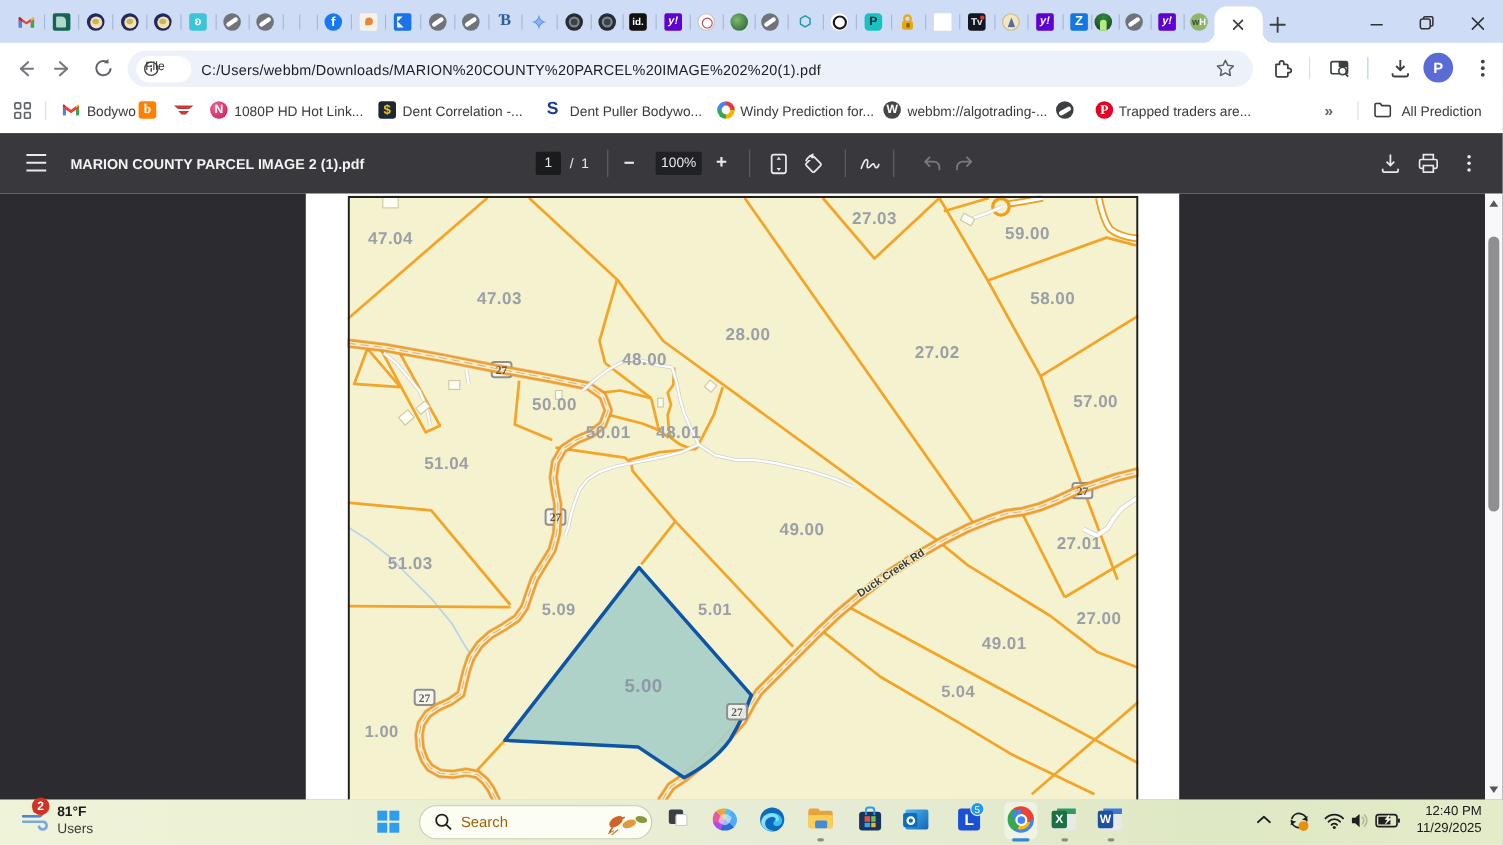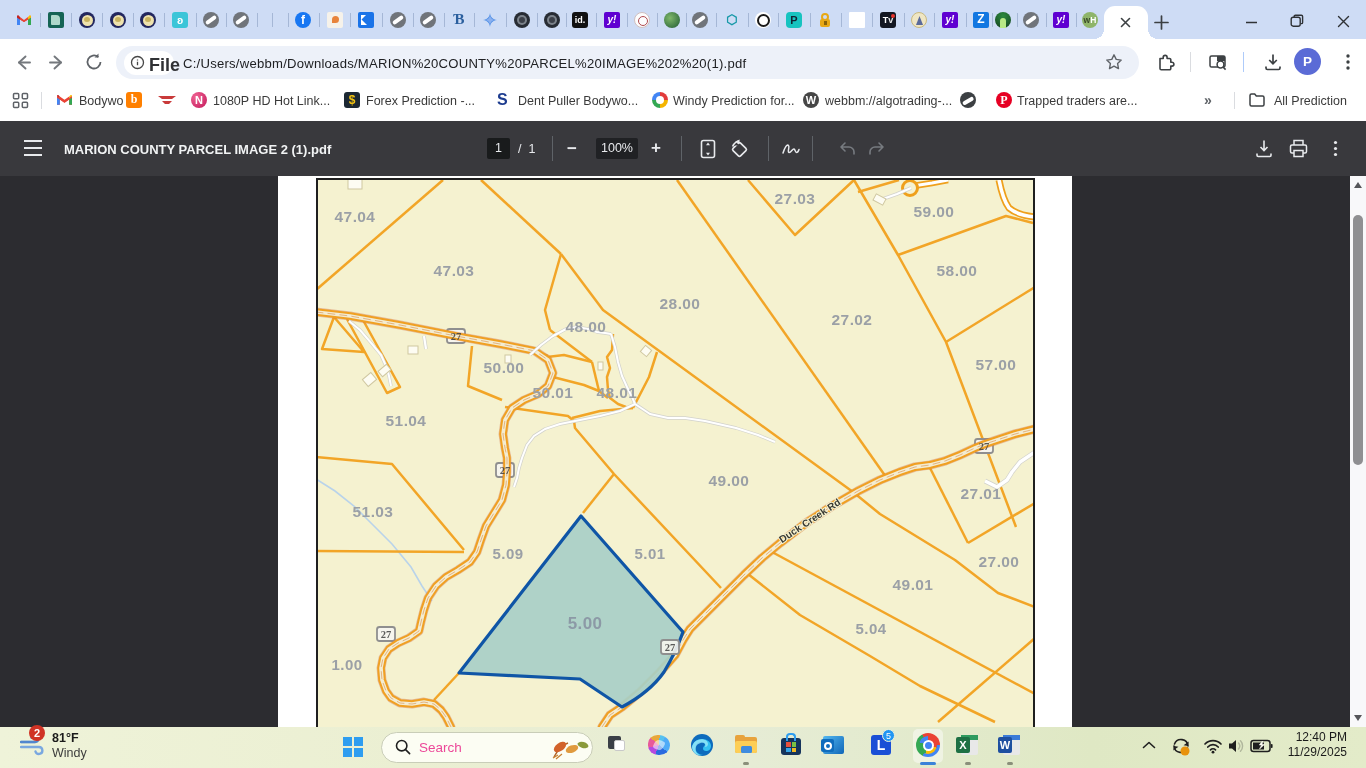--- a/index.html
+++ b/index.html
@@ -181,21 +181,21 @@
 <svg style="position:absolute;left:84px;top:52px" width="20" height="20" viewBox="0 0 20 20">
     <path d="M16.5 10a6.5 6.5 0 1 1-2.2-4.9" fill="none" stroke="#5f6368" stroke-width="1.8"></path>
     <path d="M14.5 1.5v4h-4z" fill="#5f6368"></path>
   </svg>
 <div style="position:absolute;left:116px;top:46px;width:1023px;height:33px;background:#edf1f9;border-radius:17px"></div>
 <div style="position:absolute;left:124px;top:50.5px;width:50px;height:24px;background:#fff;border-radius:13px"></div>
 <svg style="position:absolute;left:130px;top:55px" width="15" height="15" viewBox="0 0 15 15">
     <circle cx="7.5" cy="7.5" r="6" fill="none" stroke="#474747" stroke-width="1.3"></circle>
     <path d="M7.5 6.8v3.4M7.5 4.4v1.2" stroke="#474747" stroke-width="1.3"></path>
   </svg>
-<div style="position:absolute;left:149px;top:55px;font-size:18px;font-weight:bold;color:#303134">File</div>
+<div style="position:absolute;left:132px;top:55px;font-size:11px;font-weight:normal;color:#303134">File</div>
 <div style="position:absolute;left:183px;top:55.5px;font-size:13.1px;color:#202124;letter-spacing:.24px">C:/Users/webbm/Downloads/MARION%20COUNTY%20PARCEL%20IMAGE%202%20(1).pdf</div>
 <svg style="position:absolute;left:1105px;top:53px" width="18" height="18" viewBox="0 0 18 18">
     <path d="M9 1.8l2.2 4.6 5 .7-3.6 3.5.9 5-4.5-2.4-4.5 2.4.9-5L1.8 7.1l5-.7z" fill="none" stroke="#5f6368" stroke-width="1.4" stroke-linejoin="round"></path>
   </svg>
 <svg style="position:absolute;left:1156px;top:52px" width="20" height="20" viewBox="0 0 20 20">
     <path d="M4 6.5h3.2V5.4a2 2 0 0 1 2-2c1.1 0 1.9.9 1.9 2v1.1h2.4a1.3 1.3 0 0 1 1.3 1.3v2.4h1.1a2 2 0 0 1 2 2c0 1.1-.9 1.9-2 1.9h-1.1v2.4a1.3 1.3 0 0 1-1.3 1.3H5.3A1.3 1.3 0 0 1 4 16.5z" fill="none" stroke="#3c4043" stroke-width="1.6" stroke-linejoin="round"></path>
   </svg>
 <div style="position:absolute;left:1190px;top:52px;width:1px;height:20px;background:#dadce0"></div>
 <svg style="position:absolute;left:1208px;top:52px" width="21" height="21" viewBox="0 0 21 21">
     <rect x="2" y="4" width="15" height="11" rx="1.6" fill="none" stroke="#3c4043" stroke-width="1.5"></rect>
@@ -235,21 +235,21 @@
     <path d="M3 5.5L8 9l5-3.5V2.2L8 5.7 3 2.2z" fill="#ea4335"></path>
   </svg>
 <div class="bktxt" style="left:79px">Bodywo</div>
 <div style="position:absolute;left:126px;top:92px;width:16px;height:16px;background:#ff8000;border-radius:3px;color:#fff;font-weight:bold;font-size:12px;text-align:center;line-height:15px;font-family:'Liberation Serif',serif">b</div>
 <svg style="position:absolute;left:158px;top:95px" width="18" height="10" viewBox="0 0 18 10">
     <path d="M0 1h18L14 4H4zM4 6h10l-3 3H7z" fill="#c93a3a"></path>
   </svg>
 <div style="position:absolute;left:191px;top:92px;width:16px;height:16px;border-radius:50%;background:radial-gradient(circle at 5px 5px,#f06292,#c2185b);color:#fff;font-weight:bold;font-size:11px;text-align:center;line-height:16px">N</div>
 <div class="bktxt" style="left:213px">1080P HD Hot Link...</div>
 <div style="position:absolute;left:344px;top:92px;width:16px;height:16px;background:#1c2833;border-radius:3px;color:#f4c411;font-weight:bold;font-size:12px;text-align:center;line-height:16px">$</div>
-<div class="bktxt" style="left:366px">Forex Prediction -...</div>
+<div class="bktxt" style="left:366px">Dent Correlation -...</div>
 <div style="position:absolute;left:497px;top:91px;color:#1d3c8f;font-weight:bold;font-size:16px">S</div>
 <div class="bktxt" style="left:518px">Dent Puller Bodywo...</div>
 <div style="position:absolute;left:652px;top:92px;width:16px;height:16px;border-radius:50%;background:conic-gradient(#e23b3b 0 25%,#f4b400 25% 50%,#34a853 50% 75%,#4285f4 75% 100%);">
     <div style="position:absolute;left:4px;top:4px;width:8px;height:8px;background:#fff;border-radius:50%"></div>
   </div>
 <div class="bktxt" style="left:673px">Windy Prediction for...</div>
 <div style="position:absolute;left:803px;top:92px;width:16px;height:16px;border-radius:50%;background:#464646;color:#fff;font-size:11px;font-weight:bold;text-align:center;line-height:16px">W</div>
 <div class="bktxt" style="left:825px">webbm://algotrading-...</div>
 <div style="position:absolute;left:960px;top:92px;width:16px;height:16px;border-radius:50%;background:#3c4043">
     <div style="position:absolute;left:2px;top:6.5px;width:12px;height:3.5px;background:#fff;border-radius:2px;transform:rotate(-30deg)"></div>
@@ -433,33 +433,33 @@
 </div>
 <div class="abs" id="taskbar"></div>
 
 <svg style="position:absolute;left:20px;top:734px" width="26" height="22" viewBox="0 0 26 22">
     <path d="M1 8h14a3.5 3.5 0 1 0-3.5-4.5" fill="none" stroke="#5a8fd6" stroke-width="2.4" stroke-linecap="round"></path>
     <path d="M1 13h18a3.5 3.5 0 1 1-3.5 4.5" fill="none" stroke="#7aa8e0" stroke-width="2.4" stroke-linecap="round"></path>
     <path d="M1 8h14a3.5 3.5 0 1 0-3.5-4.5" fill="none" stroke="#4a7fc6" stroke-width="2.4" stroke-linecap="round" opacity="0.5"></path>
   </svg>
 <div style="position:absolute;left:29px;top:725px;width:16px;height:16px;background:#d03325;border-radius:50%;color:#fff;font-size:11px;font-weight:bold;text-align:center;line-height:16px">2</div>
 <div style="position:absolute;left:52px;top:731px;font-size:12.5px;font-weight:bold;color:#1b1b1b">81°F</div>
-<div style="position:absolute;left:52px;top:746px;font-size:12.5px;color:#3c3c3c">Windy</div>
+<div style="position:absolute;left:52px;top:746px;font-size:12.5px;color:#3c3c3c">Users</div>
 <div style="position:absolute;left:343px;top:737px;width:20px;height:20px">
 <div style="position:absolute;left:0;top:0;width:9.3px;height:9.3px;background:#2e9df0"></div>
 <div style="position:absolute;right:0;top:0;width:9.3px;height:9.3px;background:#2e9df0"></div>
 <div style="position:absolute;left:0;bottom:0;width:9.3px;height:9.3px;background:#2e9df0"></div>
 <div style="position:absolute;right:0;bottom:0;width:9.3px;height:9.3px;background:#2e9df0"></div>
   </div>
 <div style="position:absolute;left:381px;top:732px;width:212px;height:31px;background:#fcfdf3;border:1px solid #c9cdb8;border-radius:16px;box-sizing:border-box"></div>
 <svg style="position:absolute;left:395px;top:739px" width="16" height="16" viewBox="0 0 16 16">
     <circle cx="6.7" cy="6.7" r="5.2" fill="none" stroke="#1f1f1f" stroke-width="1.6"></circle>
     <path d="M10.6 10.6L14.6 14.6" stroke="#1f1f1f" stroke-width="1.6" stroke-linecap="round"></path>
   </svg>
-<div style="position:absolute;left:419px;top:740px;font-size:13.5px;color:#ec4899">Search</div>
+<div style="position:absolute;left:419px;top:740px;font-size:13.5px;color:#a16207">Search</div>
 <svg style="position:absolute;left:548px;top:735px" width="42" height="26" viewBox="0 0 42 26">
 <path d="M6 22C10 14 14 10 20 8" fill="none" stroke="#b0642a" stroke-width="1.5"></path>
 <ellipse cx="12" cy="12" rx="7" ry="4" fill="#d2622a" transform="rotate(-35 12 12)"></ellipse>
 <ellipse cx="24" cy="14" rx="6.5" ry="3.6" fill="#e09a3e" transform="rotate(-20 24 14)"></ellipse>
 <ellipse cx="35" cy="10" rx="5.5" ry="3" fill="#8a9a3a" transform="rotate(15 35 10)"></ellipse>
 <path d="M5 23l5-3M8 24l6-5" stroke="#c8812f" stroke-width="1.2"></path>
 </svg>
 <div style="position:absolute;left:605px;top:733px;width:24px;height:24px">
     <div style="position:absolute;left:3px;top:3px;width:13px;height:13px;background:#3a3f46;border-radius:2px"></div>
     <div style="position:absolute;left:9px;top:7px;width:11px;height:11px;background:#fff;border:1px solid #c9c9c9;border-radius:2px;box-sizing:border-box"></div>

